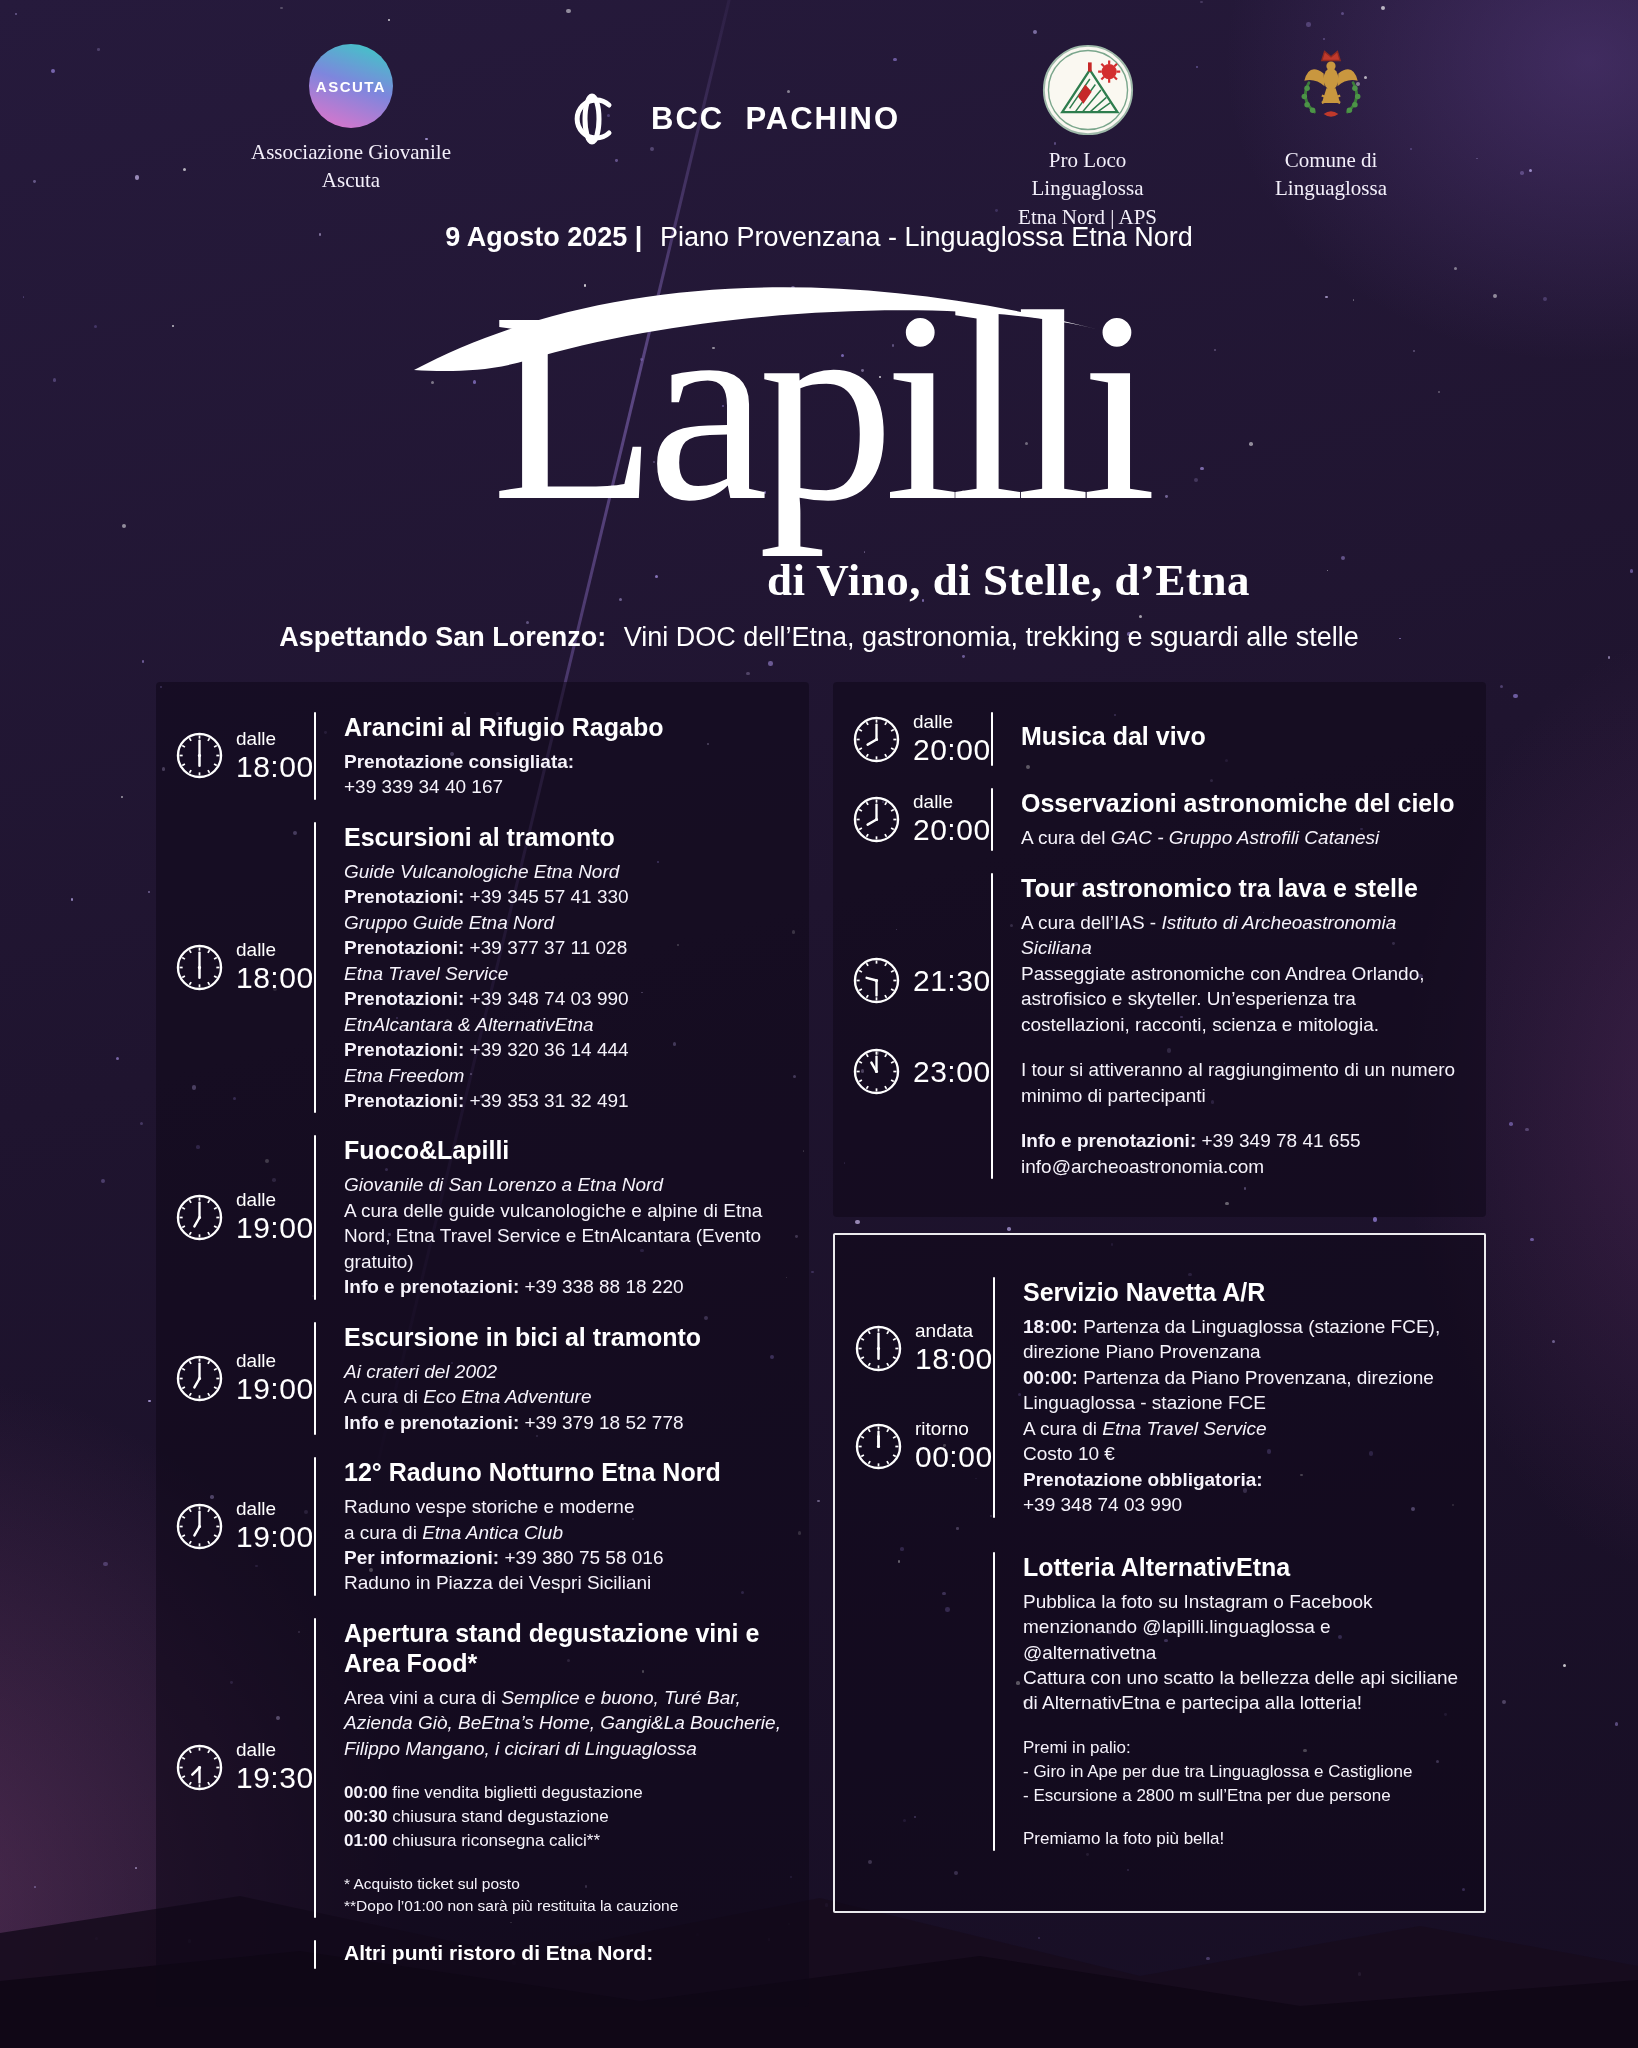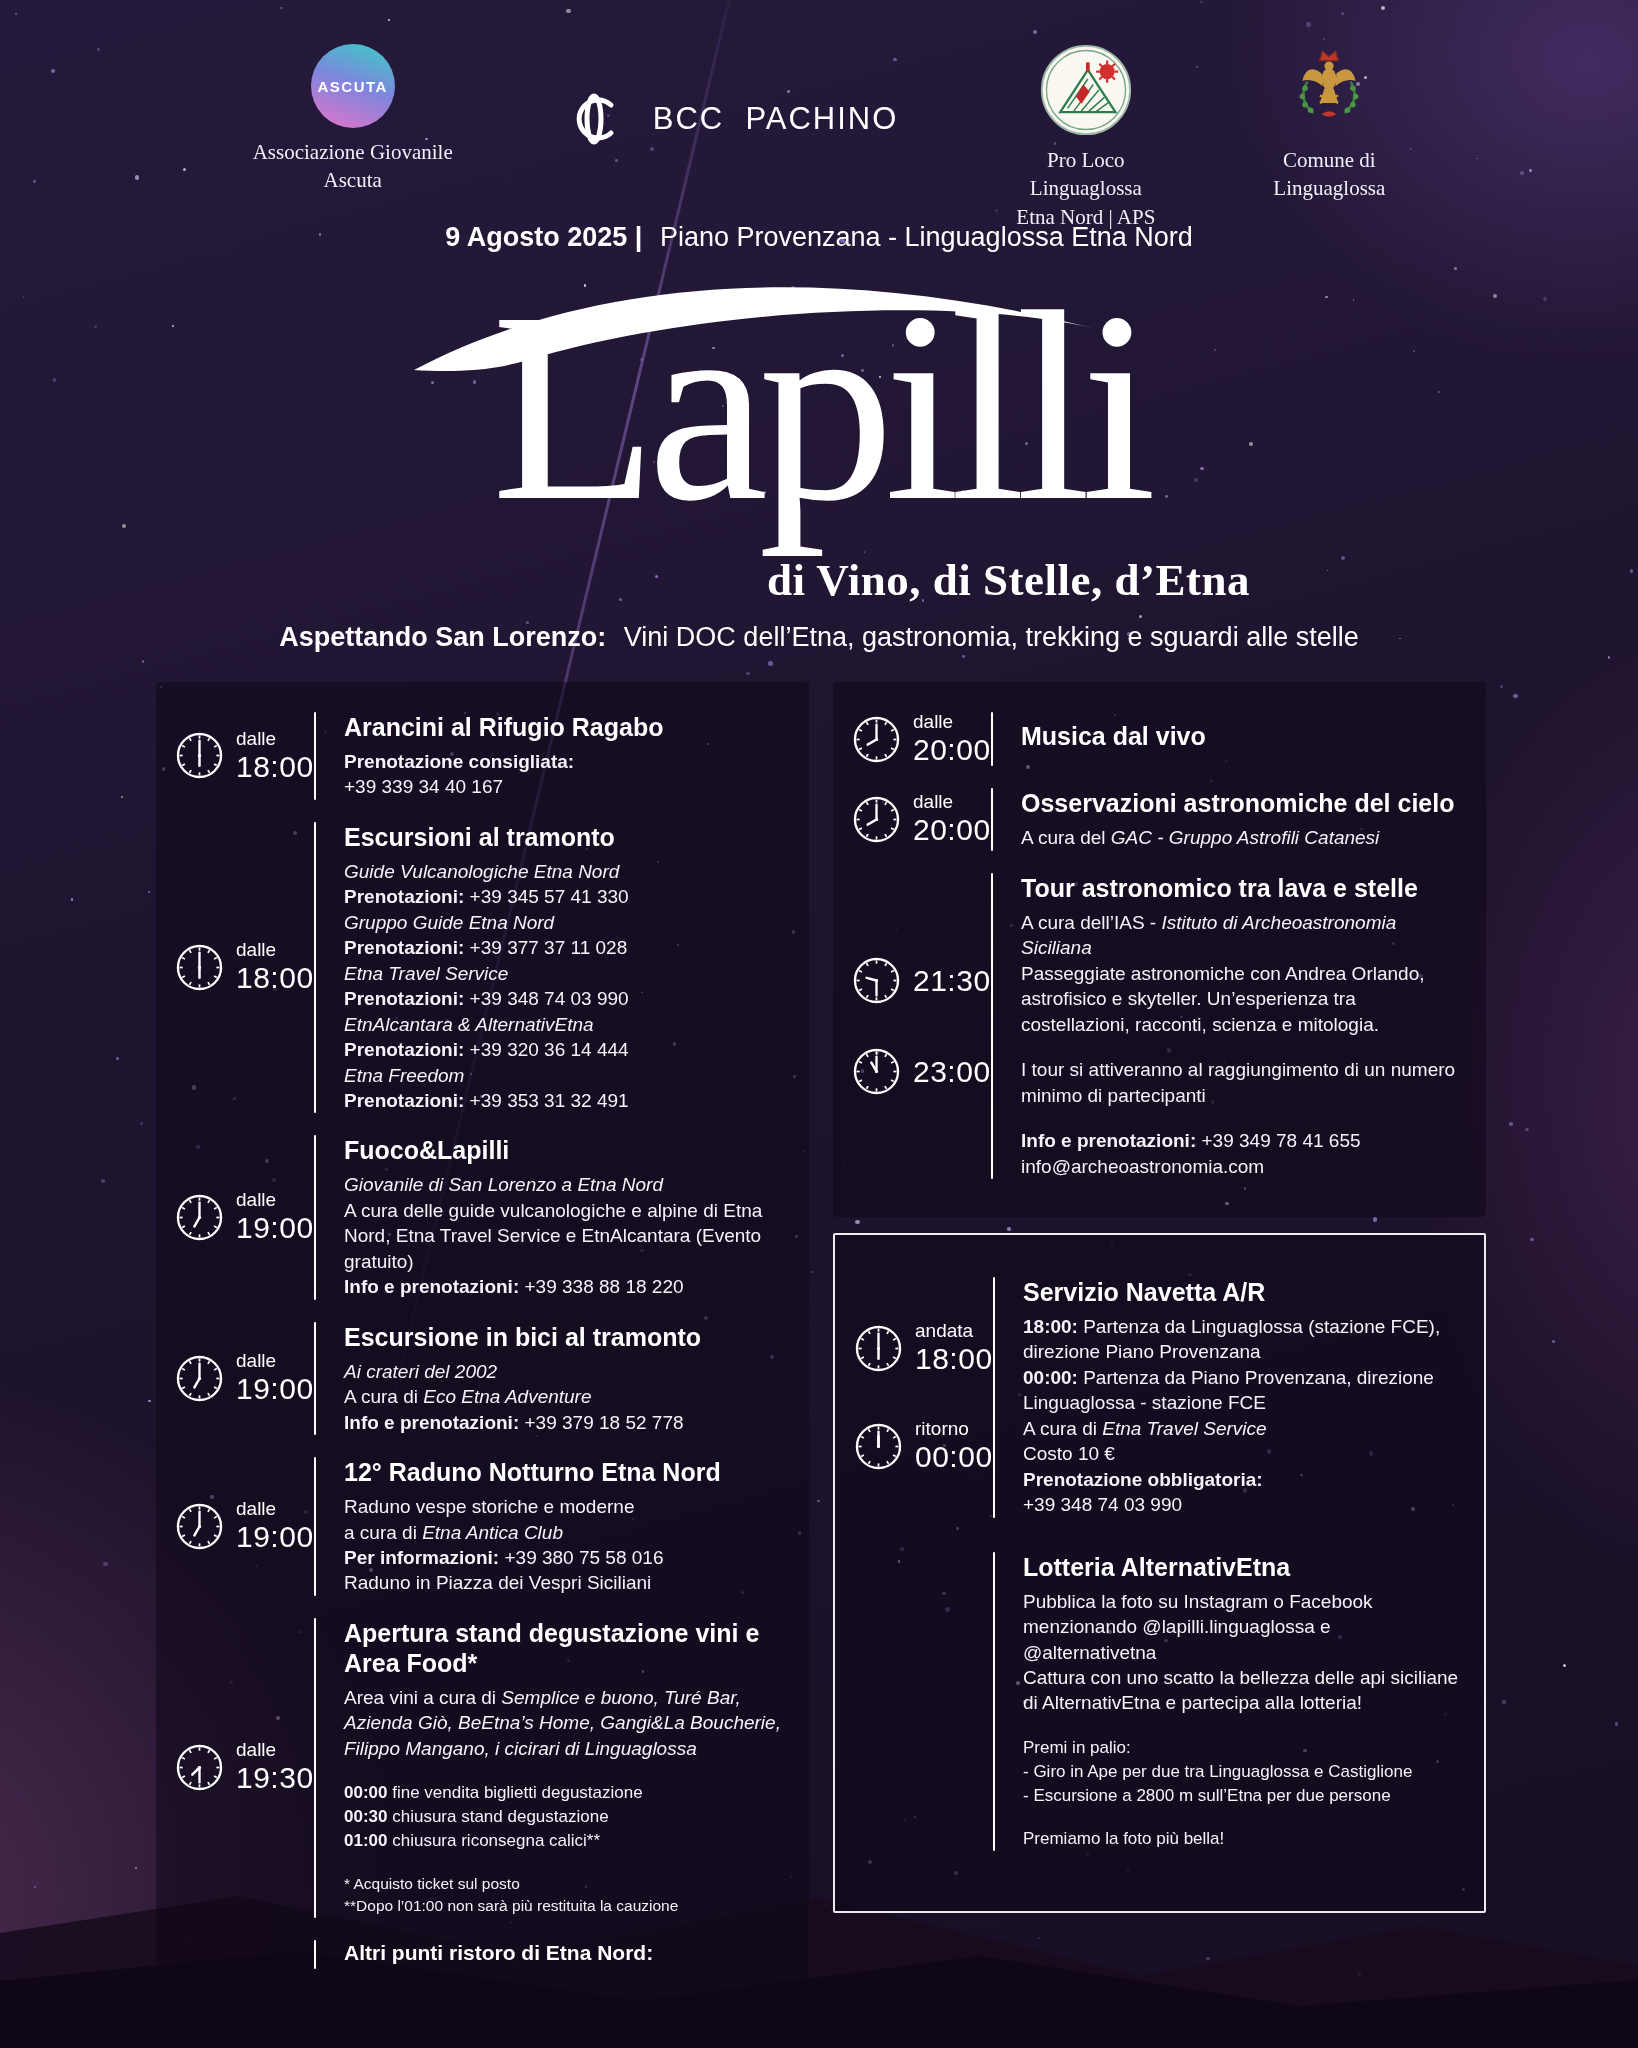--- a/index.html
+++ b/index.html
@@ -21,21 +21,21 @@
   
   .logos{position:absolute;top:44px;left:0;right:0;display:flex;justify-content:center;
          align-items:flex-start;gap:118px;z-index:2;}
   .logo{display:flex;flex-direction:column;align-items:center;text-align:center;}
   .logo .cap{font-family:"Liberation Serif", serif;font-size:21px;line-height:1.35;
              margin-top:10px;color:#f3effa;white-space:pre-line;}
   .ascuta-circle{width:84px;height:84px;border-radius:50%;display:flex;align-items:center;justify-content:center;
                  background:linear-gradient(200deg,#38cfc4 0%,#7e86dd 48%,#e773c9 100%);}
   .ascuta-circle span{font-weight:bold;font-size:15px;letter-spacing:1.5px;color:#fff;}
   .logo.bcc{height:150px;justify-content:center;flex-direction:row;align-items:center;gap:12px;}
-  .bcc-text{font-weight:normal;font-size:31px;letter-spacing:2px;white-space:pre;margin-left:24px;}
+  .bcc-text{font-weight:bold;font-size:31px;letter-spacing:2px;white-space:pre;margin-left:24px;}
   
   .dateline{position:absolute;top:222px;left:0;right:0;text-align:center;font-size:27px;z-index:2;}
   .dateline .b{font-weight:bold;}
   .gap-left{margin-left:10px;}
   .title-wrap{position:absolute;top:252px;left:0;right:0;height:392px;text-align:center;z-index:2;}
   .title-wrap h1{margin:30px 0 0;font-family:"Liberation Serif", serif;font-weight:400;
                  font-size:272px;line-height:.92;letter-spacing:-10px;color:#ffffff;}
   .swoosh{position:absolute;left:408px;top:16px;width:700px;height:120px;z-index:3;}
   .subtitle{position:absolute;top:302px;right:388px;font-family:"Liberation Serif", serif;
             font-weight:bold;font-size:45px;letter-spacing:.5px;z-index:3;}

